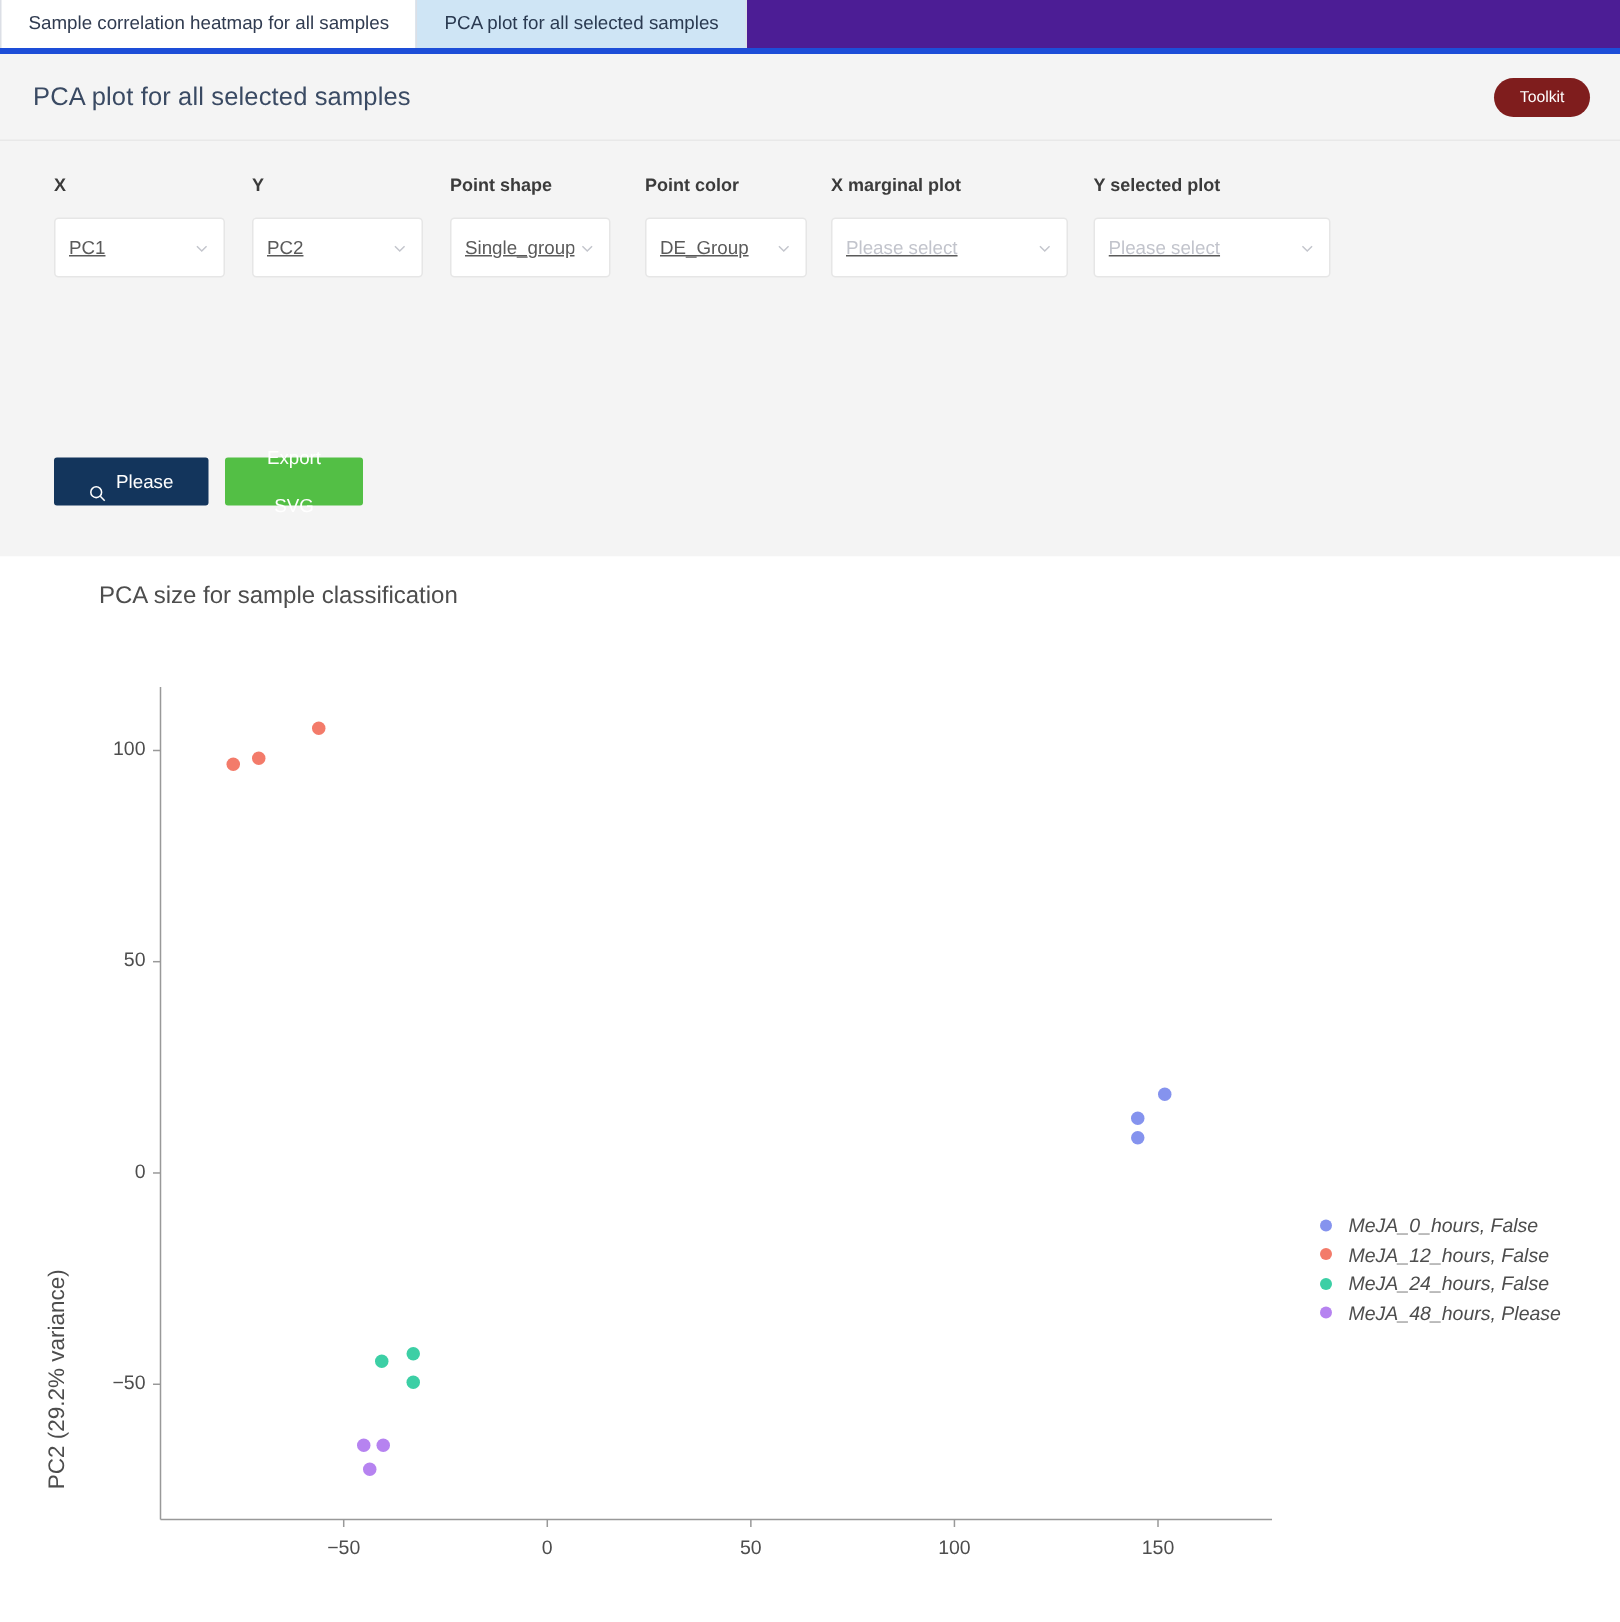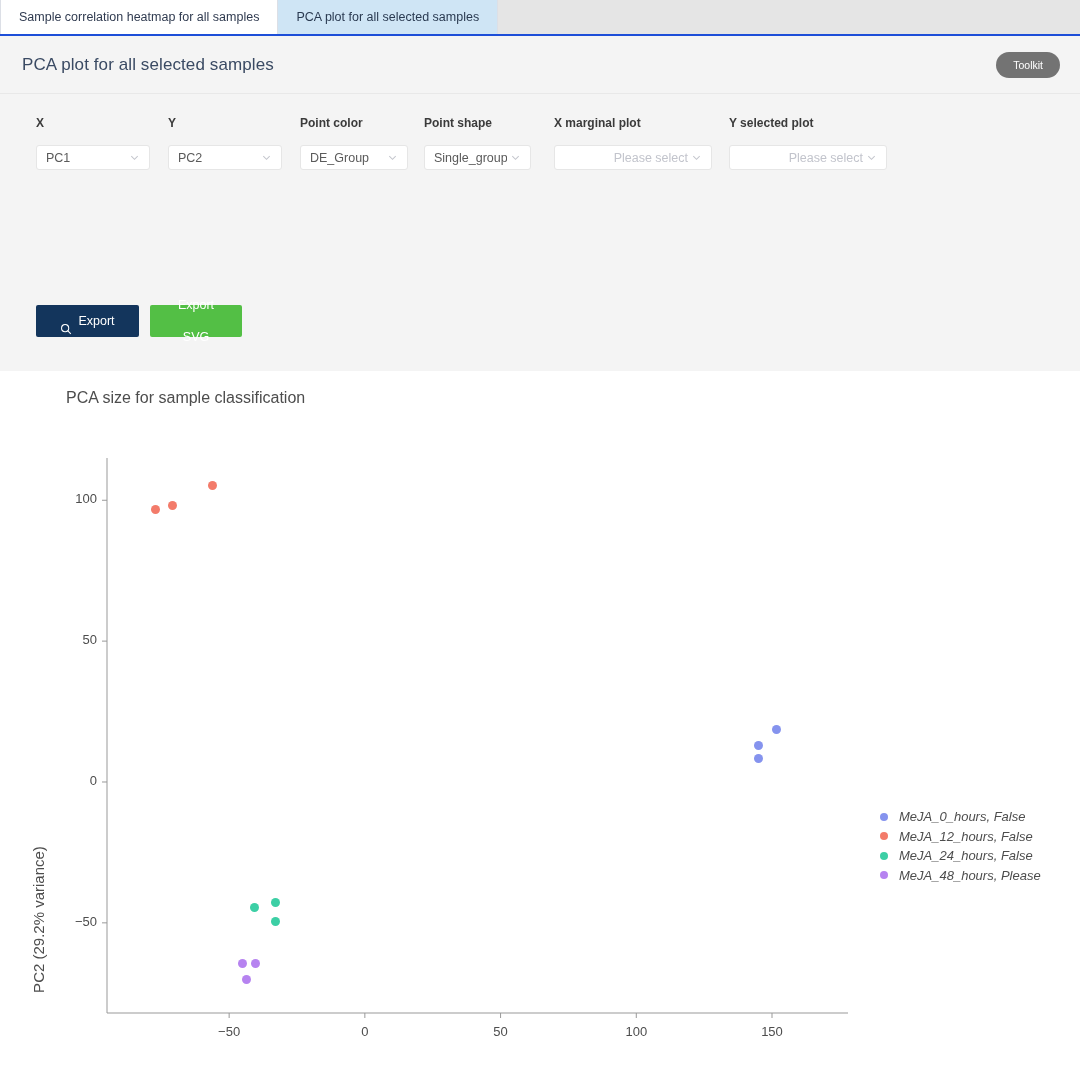--- a/index.html
+++ b/index.html
@@ -10,22 +10,22 @@
     font-family: "Liberation Sans", sans-serif;
     overflow: hidden;
   }
 
   
   .tabbar {
     position: relative;
     height: 36px;
     display: flex;
     align-items: flex-end;
-    border-bottom: 2px solid #1d4ed8;
-    background: #e5e5e5;
+    border-bottom: 4px solid #1d4ed8;
+    background: #4c1d95;
   }
   .tab {
     height: 35px;
     line-height: 35px;
     padding: 0 18px;
     font-size: 12.5px;
     color: #303b50;
     border: 1px solid #dcdfe6;
     border-bottom: none;
     background: #ffffff;
@@ -53,21 +53,21 @@
   .panel-title {
     font-size: 17px;
     color: #3a4a63;
     letter-spacing: 0.1px;
   }
   .toolkit-btn {
     position: absolute;
     right: 20px;
     top: 50%;
     transform: translateY(-50%);
-    background: #737373;
+    background: #7f1d1d;
     color: #ffffff;
     font-size: 10.5px;
     border: none;
     border-radius: 14px;
     padding: 7px 17px;
     cursor: pointer;
   }
 
   
   .form-area {
@@ -86,39 +86,40 @@
     margin-right: 0;
   }
   .field-label {
     font-size: 12px;
     font-weight: bold;
     color: #3b3b3b;
     margin-bottom: 15px;
     white-space: nowrap;
   }
   .select-box, .input-box {
-    height: 25px;
+    height: 40px;
     background: #ffffff;
     border: 1px solid #e6e6e6;
     border-radius: 3px;
     display: flex;
     align-items: center;
     padding: 0 9px;
     font-size: 12.5px;
     color: #5a5a5a;
     cursor: pointer;
     position: relative;
     overflow: hidden;
+    text-decoration: underline;
   }
   .select-box .val {
     flex: 1;
     white-space: nowrap;
     overflow: hidden;
   }
-  .select-box .val.placeholder { color: #c2c4cc; text-align: right; }
+  .select-box .val.placeholder { color: #c2c4cc; }
   .caret {
     width: 11px; height: 11px;
     flex: none;
     margin-left: 3px;
     color: #c4c6cd;
   }
   .caret svg { display: block; }
   .input-box { cursor: text; }
 
   .buttons {
@@ -242,36 +243,36 @@
       <div class="select-box" style="width:114px">
         <span class="val">PC2</span>
         <span class="caret">
           <svg viewBox="0 0 12 12" width="11" height="11">
               <path d="M2.5 4.5 L6 8 L9.5 4.5" fill="none" stroke="currentColor" stroke-width="1.1"></path>
             </svg>
         </span>
       </div>
     </div>
 
+    <div class="field" style="width:130px">
+      <div class="field-label">Point shape</div>
+      <div class="select-box" style="width:107px">
+        <span class="val">Single_group</span>
+        <span class="caret">
+          <svg viewBox="0 0 12 12" width="11" height="11">
+              <path d="M2.5 4.5 L6 8 L9.5 4.5" fill="none" stroke="currentColor" stroke-width="1.1"></path>
+            </svg>
+        </span>
+      </div>
+    </div>
+
     <div class="field" style="width:124px">
       <div class="field-label">Point color</div>
       <div class="select-box" style="width:108px">
         <span class="val">DE_Group</span>
-        <span class="caret">
-          <svg viewBox="0 0 12 12" width="11" height="11">
-              <path d="M2.5 4.5 L6 8 L9.5 4.5" fill="none" stroke="currentColor" stroke-width="1.1"></path>
-            </svg>
-        </span>
-      </div>
-    </div>
-
-    <div class="field" style="width:130px">
-      <div class="field-label">Point shape</div>
-      <div class="select-box" style="width:107px">
-        <span class="val">Single_group</span>
         <span class="caret">
           <svg viewBox="0 0 12 12" width="11" height="11">
               <path d="M2.5 4.5 L6 8 L9.5 4.5" fill="none" stroke="currentColor" stroke-width="1.1"></path>
             </svg>
         </span>
       </div>
     </div>
 
     <div class="field" style="width:175px">
       <div class="field-label">X marginal plot</div>
@@ -301,21 +302,21 @@
   </div>
 
   <div class="buttons">
     <button class="btn btn-submit">
       <span class="mag-icon">
         <svg viewBox="0 0 14 14" width="12" height="12">
             <circle cx="6" cy="6" r="4.2" fill="none" stroke="#ffffff" stroke-width="1.2"></circle>
             <line x1="9.2" y1="9.2" x2="12.6" y2="12.6" stroke="#ffffff" stroke-width="1.2"></line>
           </svg>
       </span>
-      <span>Export</span>
+      <span>Please</span>
     </button>
     <button class="btn btn-export">
       <span>Export SVG</span>
     </button>
   </div>
 </div>
 
 <div class="chart-wrap">
   <div class="chart-title">PCA size for sample classification</div>
 

